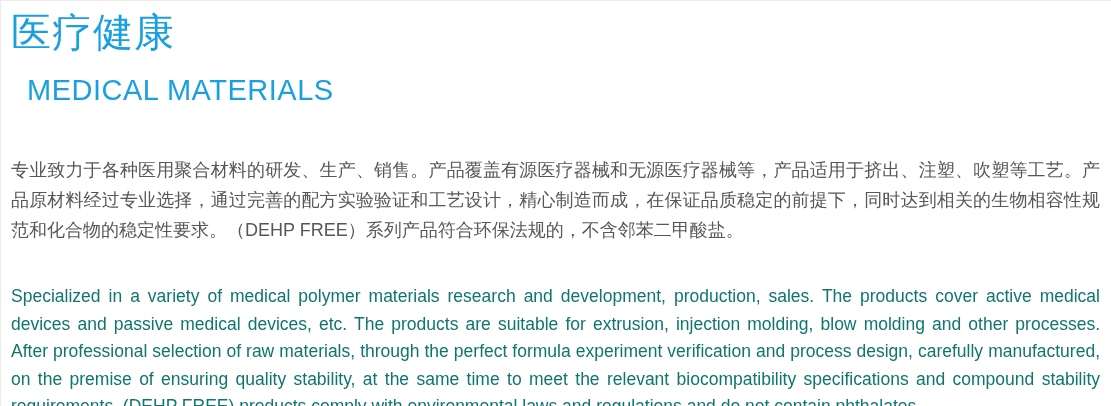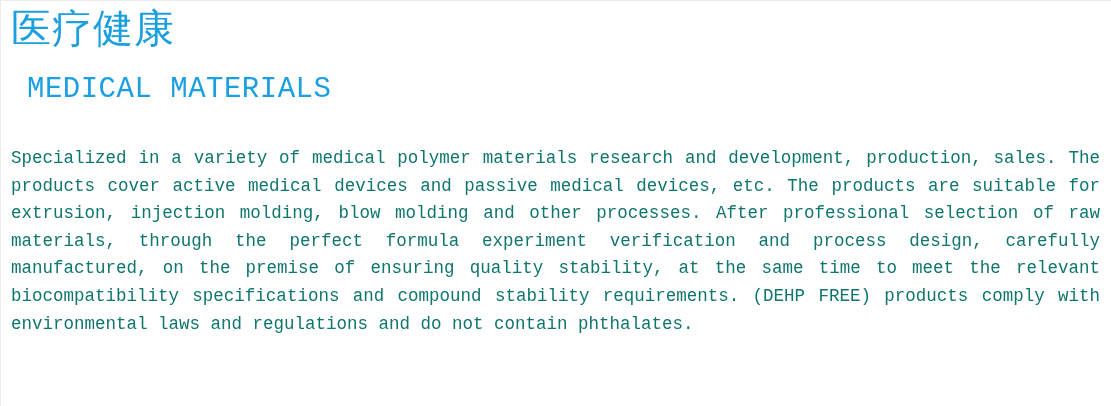--- a/index.html
+++ b/index.html
@@ -11,21 +11,20 @@
   .page {
     position: relative;
     width: 1111px;
     height: 406px;
     box-sizing: border-box;
     background: #ffffff;
     border-top: 1px solid #ececec;
     border-left: 1px solid #ececec;
     padding: 4px 10px 0 10px;
     overflow: hidden;
-    font-family: Liberation Mono, monospace;
   }
   .title-cn {
     margin: 2px 0 0 0;
     font-size: 40px;
     line-height: 50px;
     font-weight: normal;
     color: #1a9fe0;
     letter-spacing: 1px;
   }
   .title-en {
@@ -53,14 +52,15 @@
     line-height: 27.6px;
     color: #0f766e;
   }
 </style>
 </head>
 <body>
 
 <div class="page">
   <h1 class="title-cn">医疗健康</h1>
   <h2 class="title-en">MEDICAL MATERIALS</h2>
+  <p class="para para-cn">专业致力于各种医用聚合材料的研发、生产、销售。产品覆盖有源医疗器械和无源医疗器械等，产品适用于挤出、注塑、吹塑等工艺。产品原材料经过专业选择，通过完善的配方实验验证和工艺设计，精心制造而成，在保证品质稳定的前提下，同时达到相关的生物相容性规范和化合物的稳定性要求。（DEHP FREE）系列产品符合环保法规的，不含邻苯二甲酸盐。</p>
   <p class="para para-en">Specialized in a variety of medical polymer materials research and development, production, sales. The products cover active medical devices and passive medical devices, etc. The products are suitable for extrusion, injection molding, blow molding and other processes. After professional selection of raw materials, through the perfect formula experiment verification and process design, carefully manufactured, on the premise of ensuring quality stability, at the same time to meet the relevant biocompatibility specifications and compound stability requirements. (DEHP FREE) products comply with environmental laws and regulations and do not contain phthalates.</p>
 </div>
 
 </body></html>

